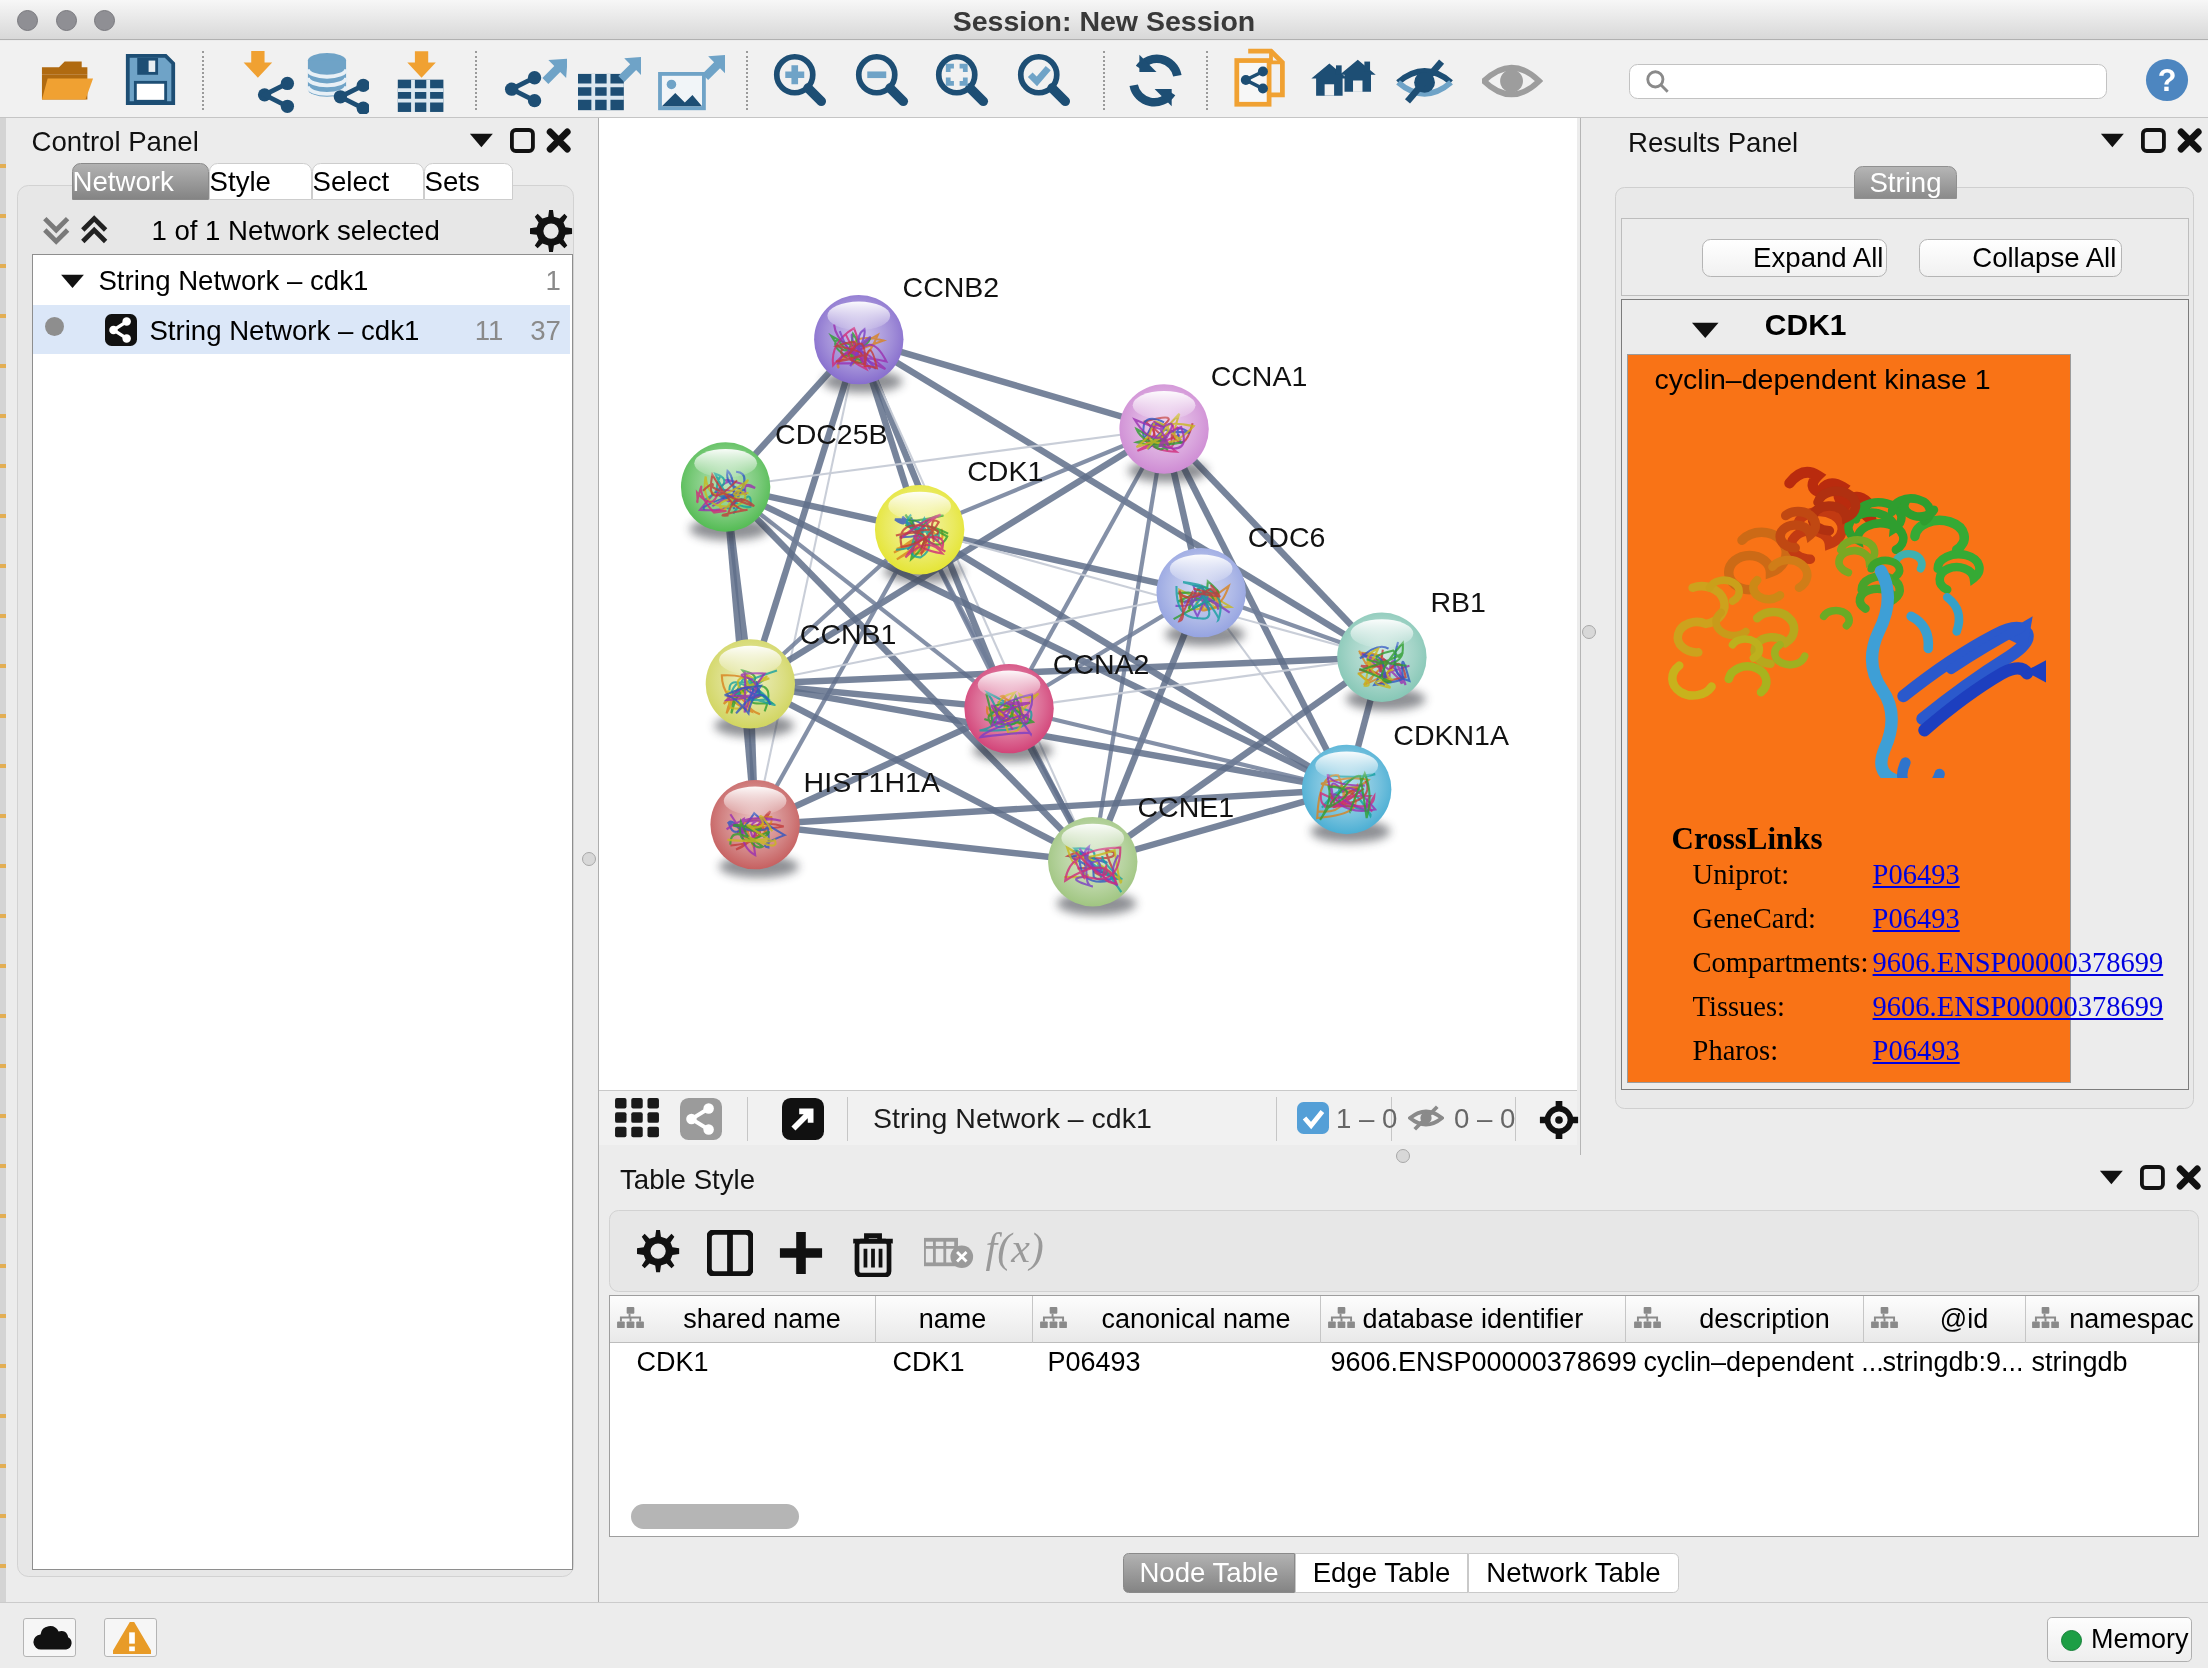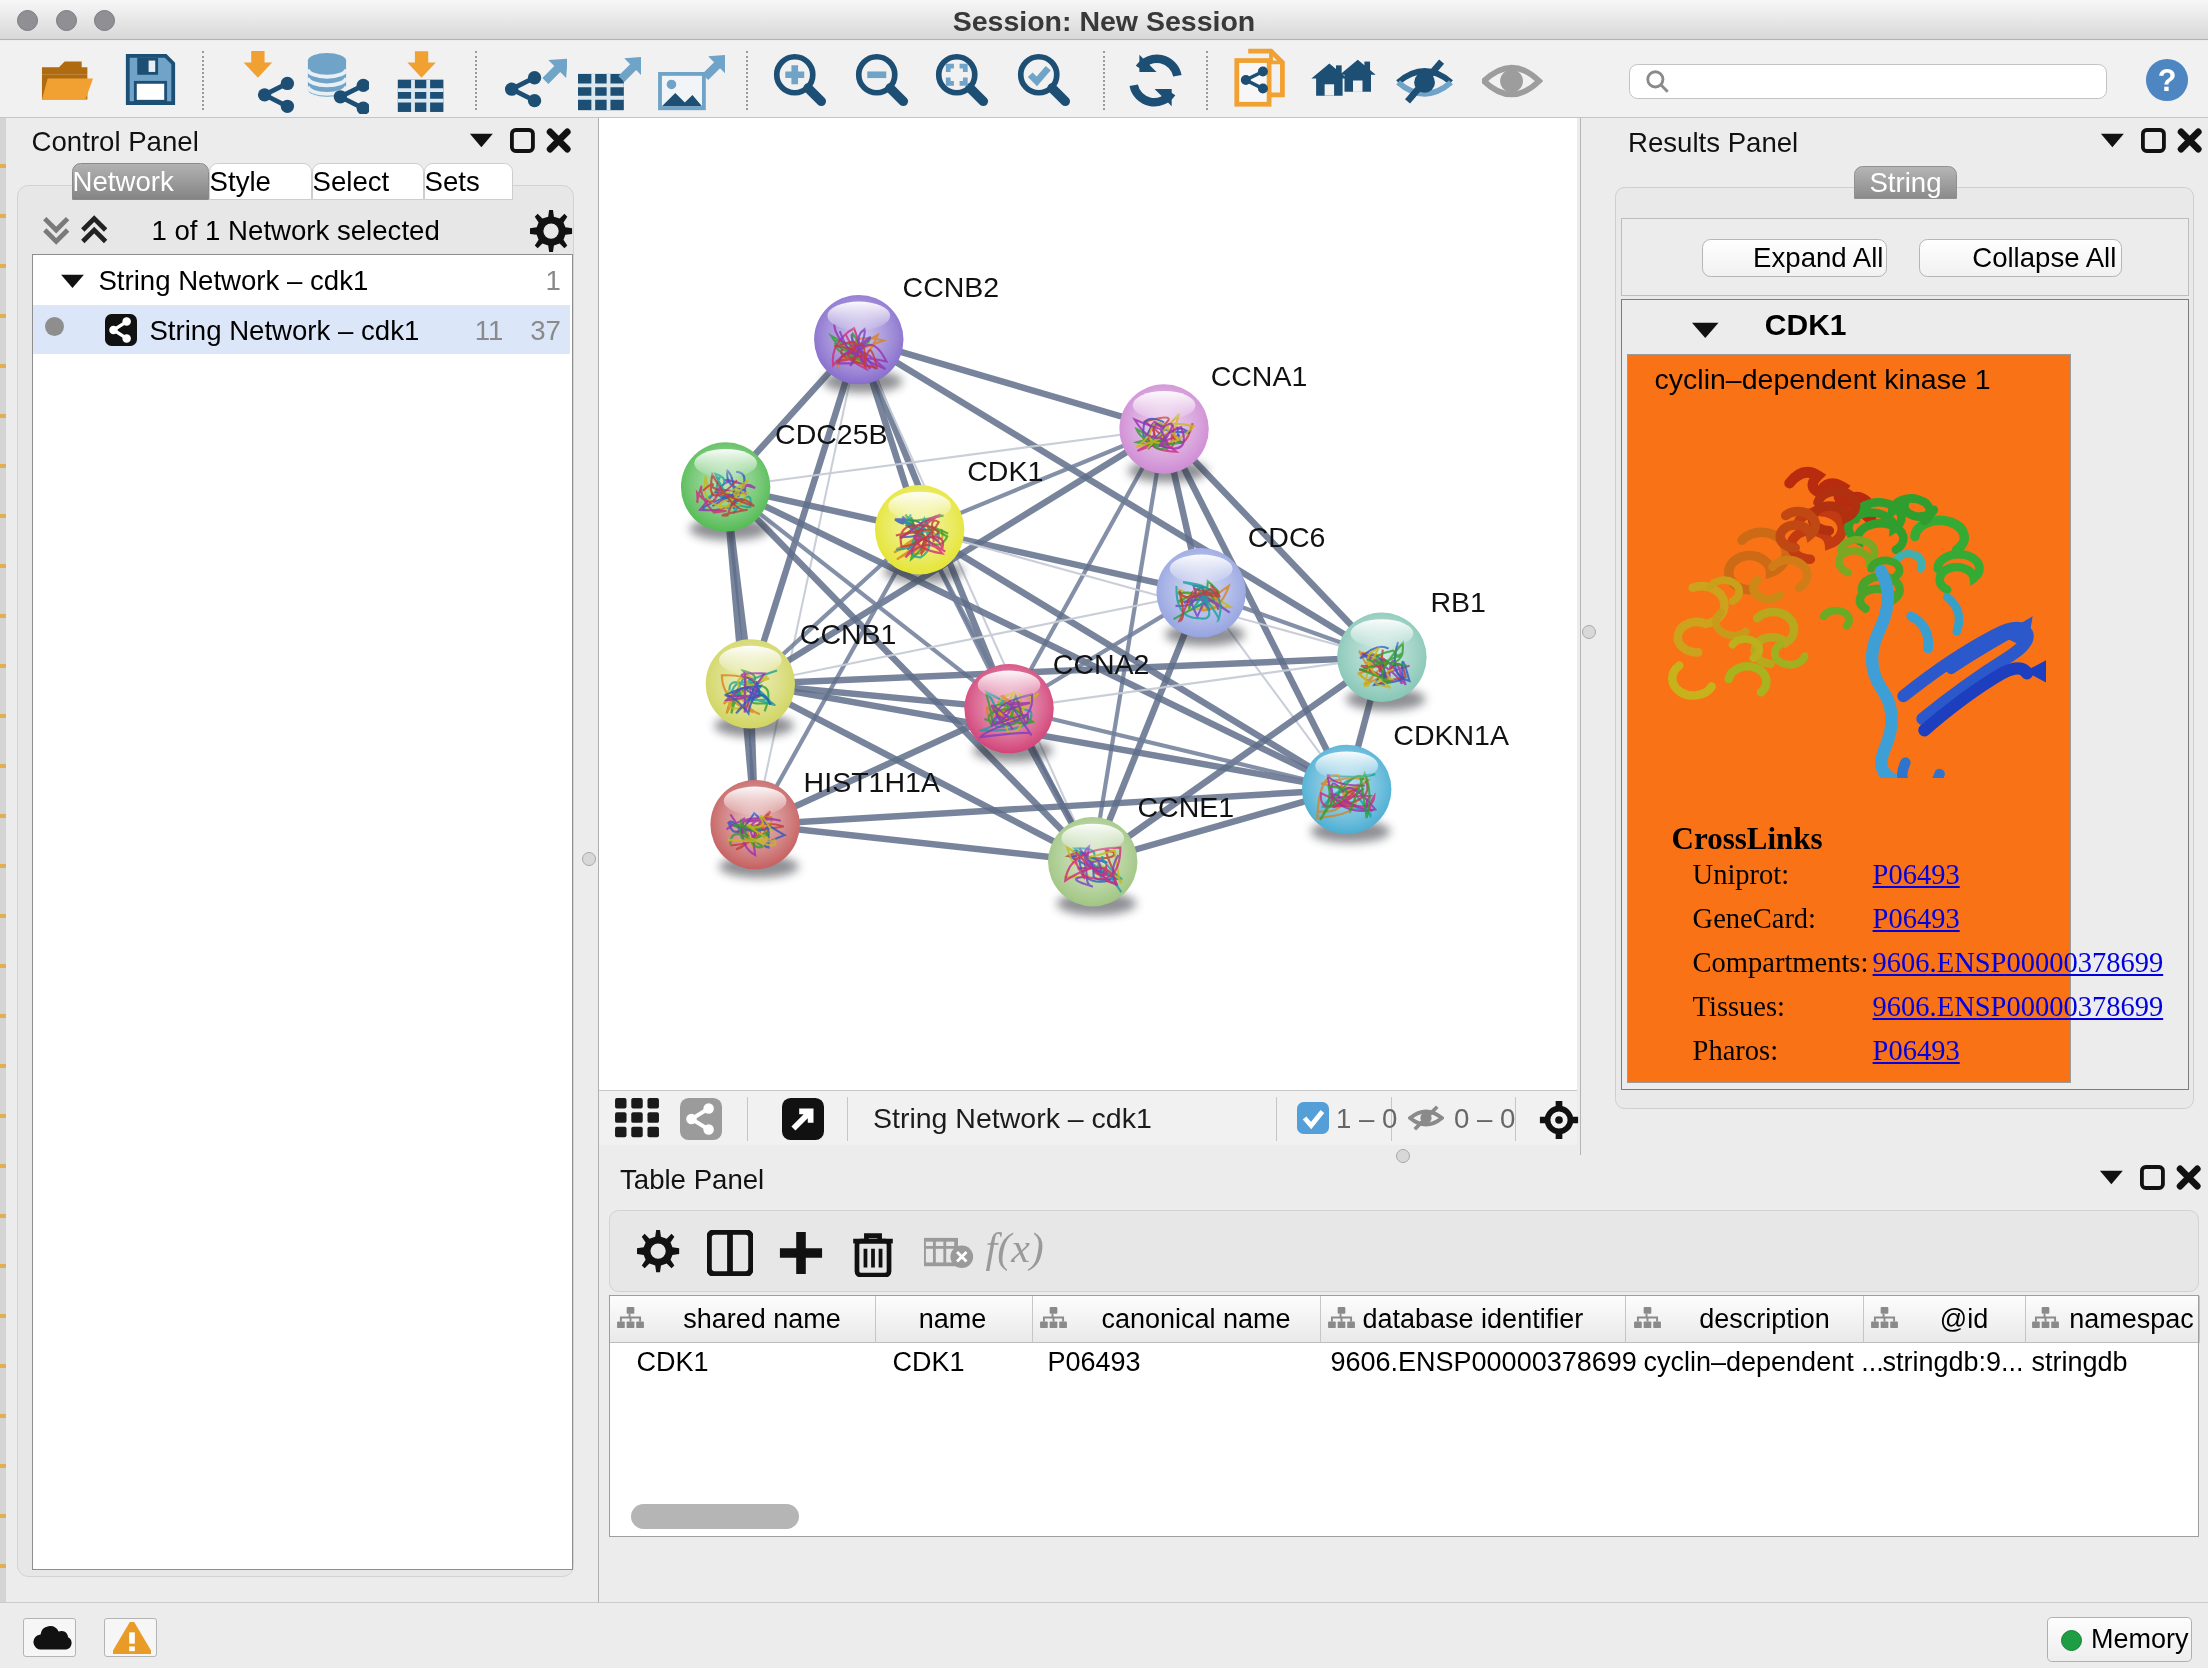--- a/index.html
+++ b/index.html
@@ -614,21 +614,21 @@
           </div>
           <div class="serif" style="position:absolute;left:245px;top:498px;font-size:28.5px;line-height:44px;">
             <span class="xlink">P06493</span><br><span class="xlink">P06493</span><br><span class="xlink">9606.ENSP00000378699</span><br><span class="xlink">9606.ENSP00000378699</span><br><span class="xlink">P06493</span>
           </div>
         </div>
       </div>
     </div>
   </div>
 
   <div class="abs tpanel">
-    <div class="panelTitle" style="position:absolute;left:21px;top:8.6px;">Table Panel</div>
+    <div class="panelTitle" style="position:absolute;left:21px;top:8.6px;">Table Style</div>
     <svg width="105" height="25" viewBox="0 0 110 26" style="position:absolute;left:1499px;top:9.5px;" xmlns="http://www.w3.org/2000/svg">
 <path d="M2,6 L26,6 L14,20 Z" fill="#111"></path>
 <rect x="46" y="2" width="22" height="22" rx="4" fill="none" stroke="#111" stroke-width="4"></rect>
 <path d="M86,4 L104,22 M104,4 L86,22" stroke="#111" stroke-width="7" stroke-linecap="round"></path>
     </svg>
     <div class="ttoolbar">
       <svg width="46" height="46" viewBox="0 0 48 48" style="position:absolute;left:27.6px;top:19px;" xmlns="http://www.w3.org/2000/svg">
         <path d="M20,0 L24,0 L25,7 L31,9 L36,4 L39,7 L35,13 L37,18 L44,19 L44,25 L37,26 L35,31 L39,37 L36,40 L31,35 L25,37 L24,44 L20,44 L19,37 L13,35 L8,40 L5,37 L9,31 L7,26 L0,25 L0,19 L7,18 L9,13 L5,7 L8,4 L13,9 L19,7 Z" fill="#111"></path>
         <circle cx="22" cy="22" r="8" fill="#e7e7e7"></circle>
       </svg>
@@ -734,20 +734,25 @@
         <span style="position:absolute;left:27px;top:3.8px;">CDK1</span>
         <span style="position:absolute;left:283px;top:3.8px;">CDK1</span>
         <span style="position:absolute;left:438px;top:3.8px;">P06493</span>
         <span style="position:absolute;left:721px;top:3.8px;">9606.ENSP00000378699</span>
         <span style="position:absolute;left:1034px;top:3.8px;">cyclin–dependent ...</span>
         <span style="position:absolute;left:1273px;top:3.8px;">stringdb:9...</span>
         <span style="position:absolute;left:1422px;top:3.8px;">stringdb</span>
       </div>
       <div style="position:absolute;left:21px;top:208px;width:168px;height:25px;background:#b5b5b5;border-radius:12.4px;"></div>
     </div>
+    <div class="btabs">
+      <div class="btab tabsel" style="left:524px;width:172px;border-radius:5.7px 0 0 5.7px;">Node Table</div>
+      <div class="btab" style="left:696px;width:173px;border-radius:0;">Edge Table</div>
+      <div class="btab" style="left:869px;width:211px;border-radius:0 5.7px 5.7px 0;">Network Table</div>
+    </div>
   </div>
 
   <div class="abs statusbar">
     <div class="sbtn" style="left:23px;">
       <svg width="42" height="28.5" viewBox="0 0 44 30" style="position:absolute;left:5.7px;top:3.8px;" xmlns="http://www.w3.org/2000/svg">
 <path d="M12,28 a8,8 0 0 1 -1,-16 a10,10 0 0 1 19,-3 a7,7 0 0 1 10,6 a7,7 0 0 1 -2,13 Z" fill="#111"></path>
       </svg>
     </div>
     <div class="sbtn" style="left:104px;">
       <svg width="38" height="32" viewBox="0 0 40 34" style="position:absolute;left:7.6px;top:2.9px;" xmlns="http://www.w3.org/2000/svg">

